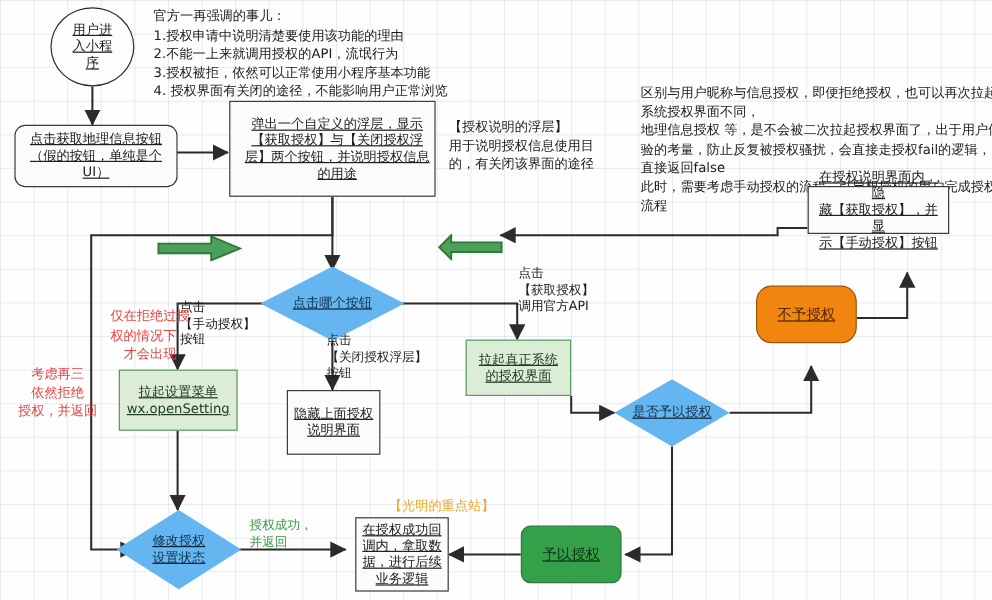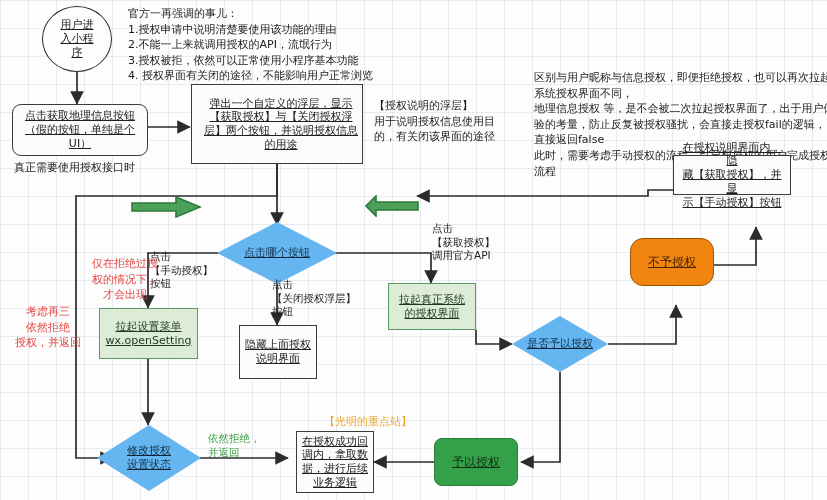--- a/index.html
+++ b/index.html
@@ -95,21 +95,20 @@
 2.不能一上来就调用授权的API，流氓行为
 3.授权被拒，依然可以正常使用小程序基本功能
 4. 授权界面有关闭的途径，不能影响用户正常浏览</div>
 
   <div class="node box rounded" style="left:12px;top:104px;width:136px;height:52px;">
     <span class="nd-txt">点击获取地理信息按钮
 （假的按钮，单纯是个
 UI）</span>
   </div>
 
-  <div class="note note-dark" style="left:14px;top:160px;width:180px;">真正需要使用授权接口时</div>
 
   <div class="node box" style="left:191px;top:84px;width:172px;height:80px;padding-left:12px;">
     <span class="nd-txt">弹出一个自定义的浮层，显示
 【获取授权】与【关闭授权浮
 层】两个按钮，并说明授权信息
 的用途</span>
   </div>
 
   <div class="note note-dark" style="left:374px;top:98px;width:140px;">【授权说明的浮层】
 用于说明授权信息使用目
@@ -144,21 +143,21 @@
 
   <div class="label" style="left:150px;top:250px;width:86px;">点击
 【手动授权】
 按钮</div>
   <div class="label" style="left:272px;top:278px;width:110px;">点击
 【关闭授权浮层】
 按钮</div>
   <div class="label" style="left:432px;top:222px;width:96px;">点击
 【获取授权】
 调用官方API</div>
-  <div class="label note-green" style="left:208px;top:432px;width:76px;color:#3c9b43;">依然拒绝，
+  <div class="label note-green" style="left:208px;top:432px;width:76px;color:#3c9b43;">授权成功，
 并返回</div>
 
   <div class="note note-red" style="left:86px;top:256px;width:78px;text-align:center;">仅在拒绝过授
 权的情况下，
 才会出现</div>
   <div class="note note-red" style="left:8px;top:304px;width:80px;text-align:center;">考虑再三
 依然拒绝
 授权，并返回</div>
 
   <div class="node box-green" style="left:99px;top:308px;width:99px;height:51px;">

